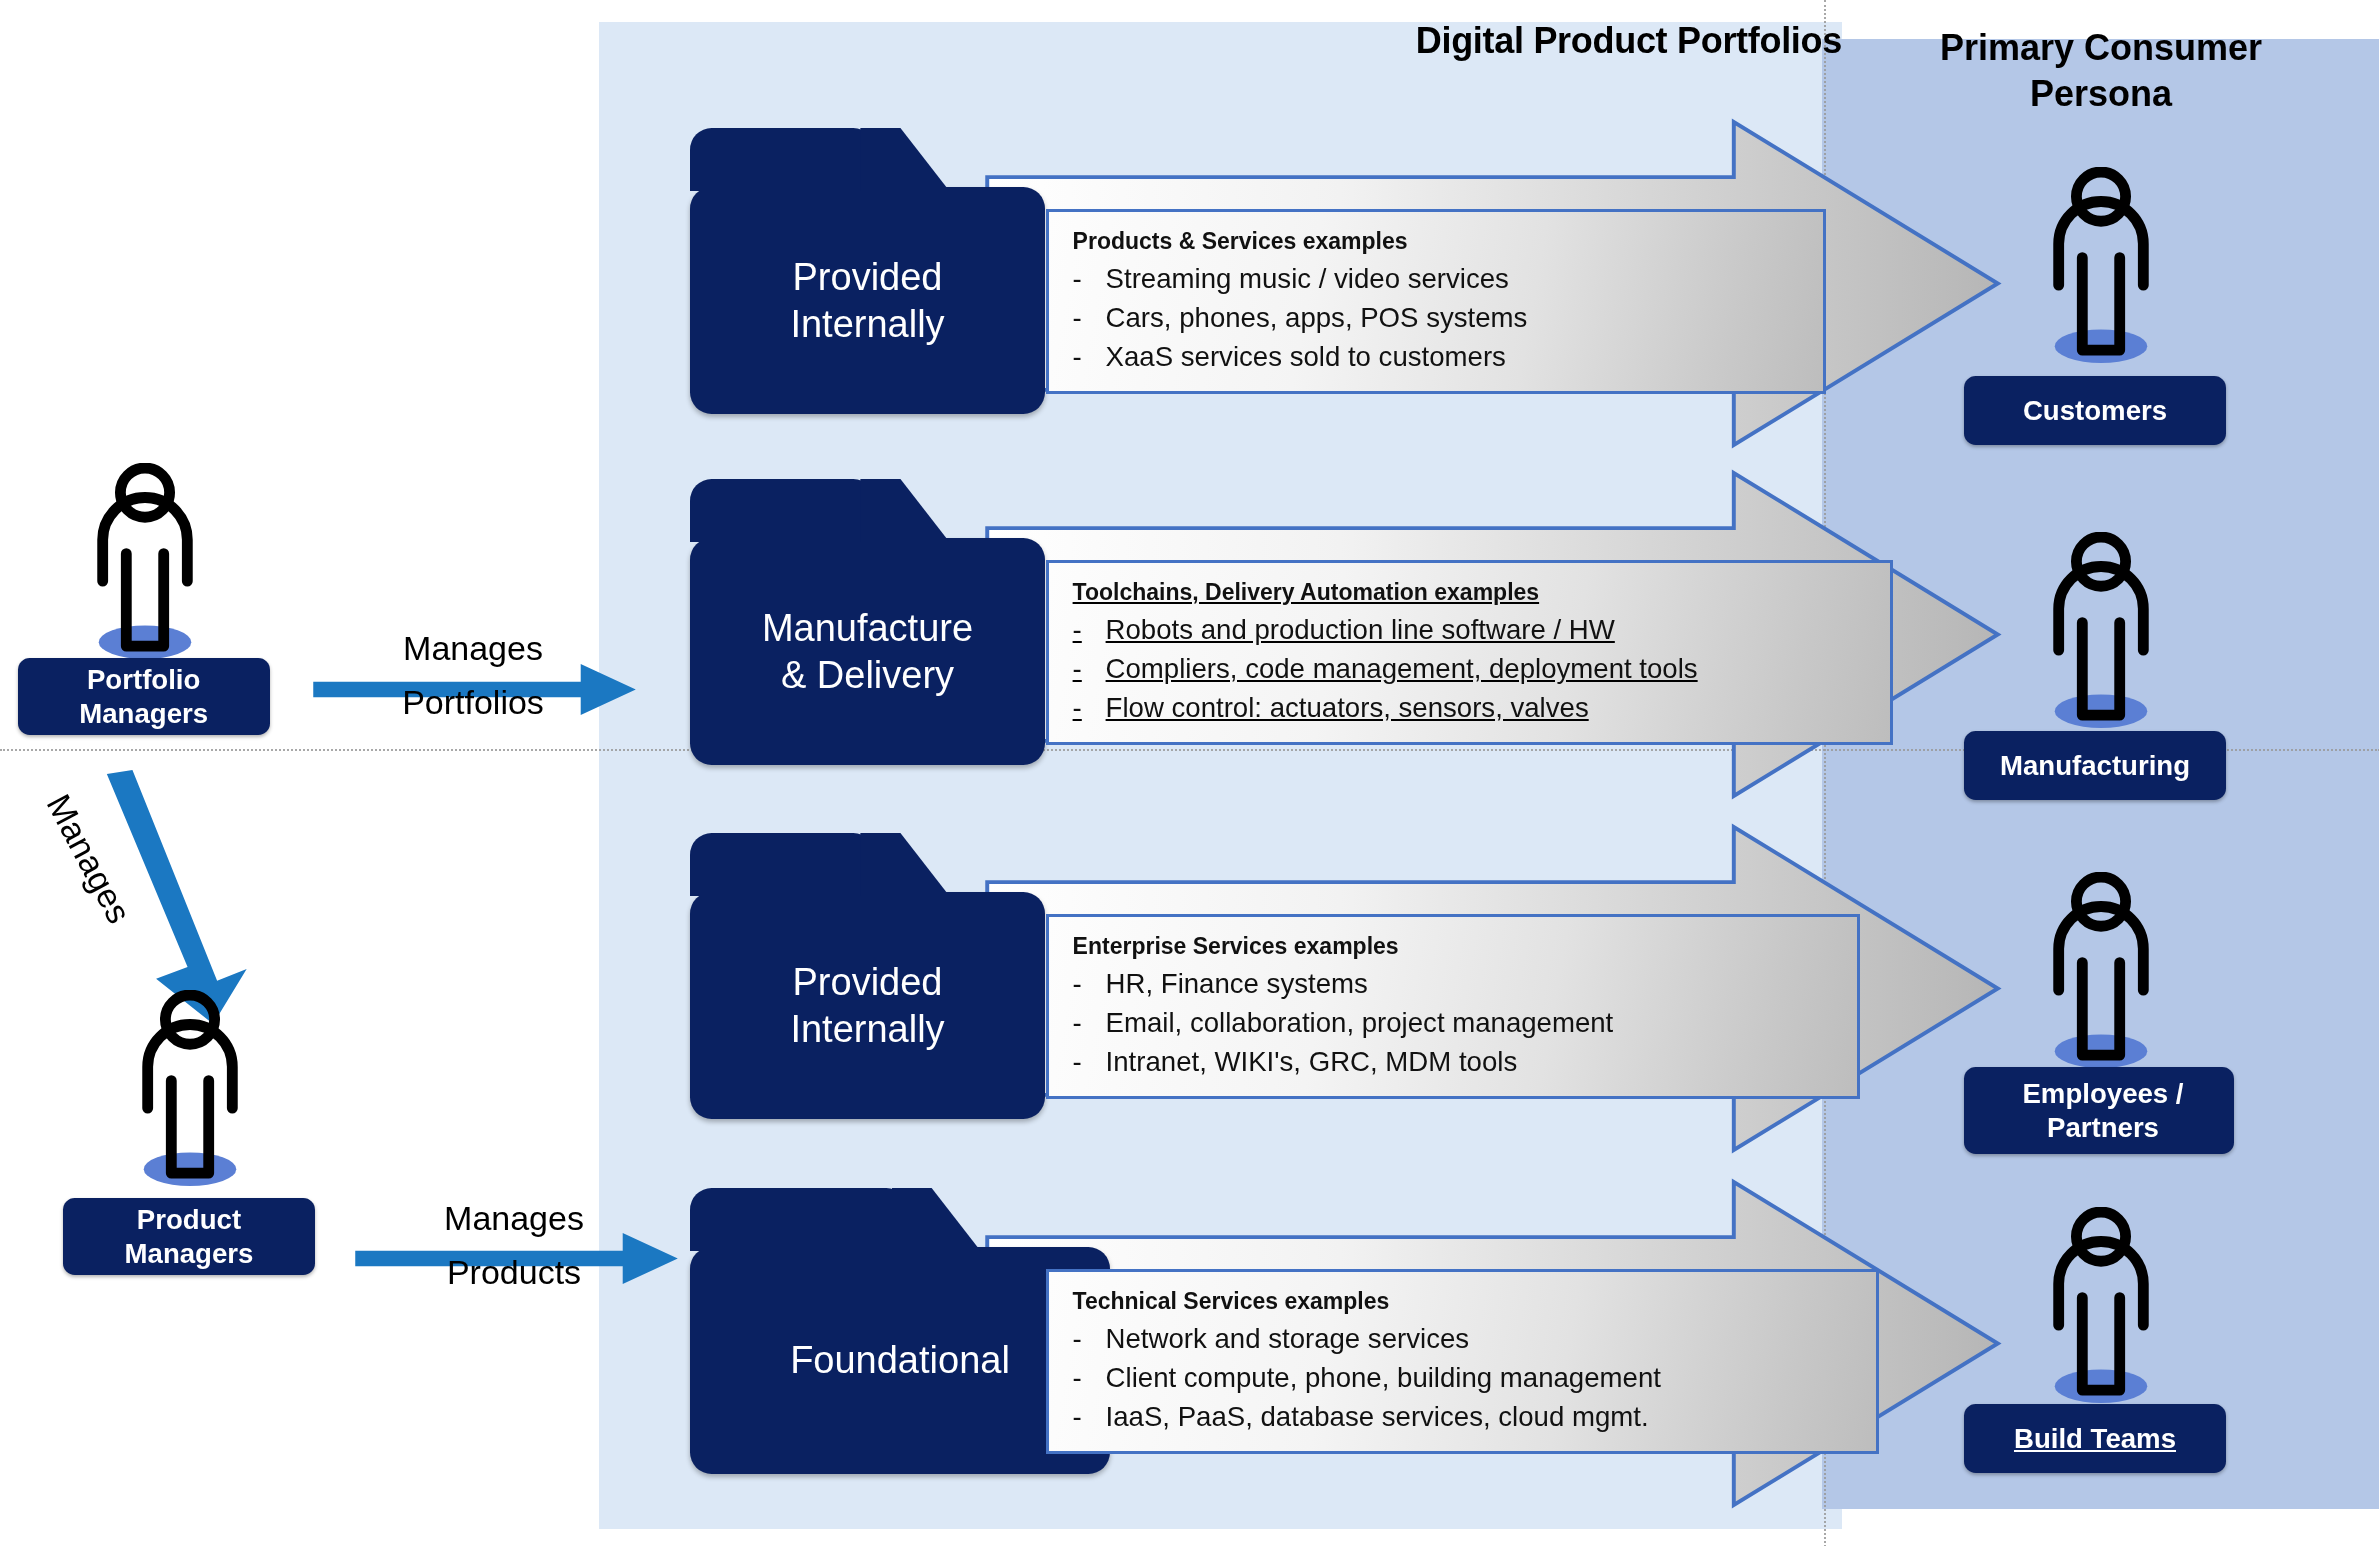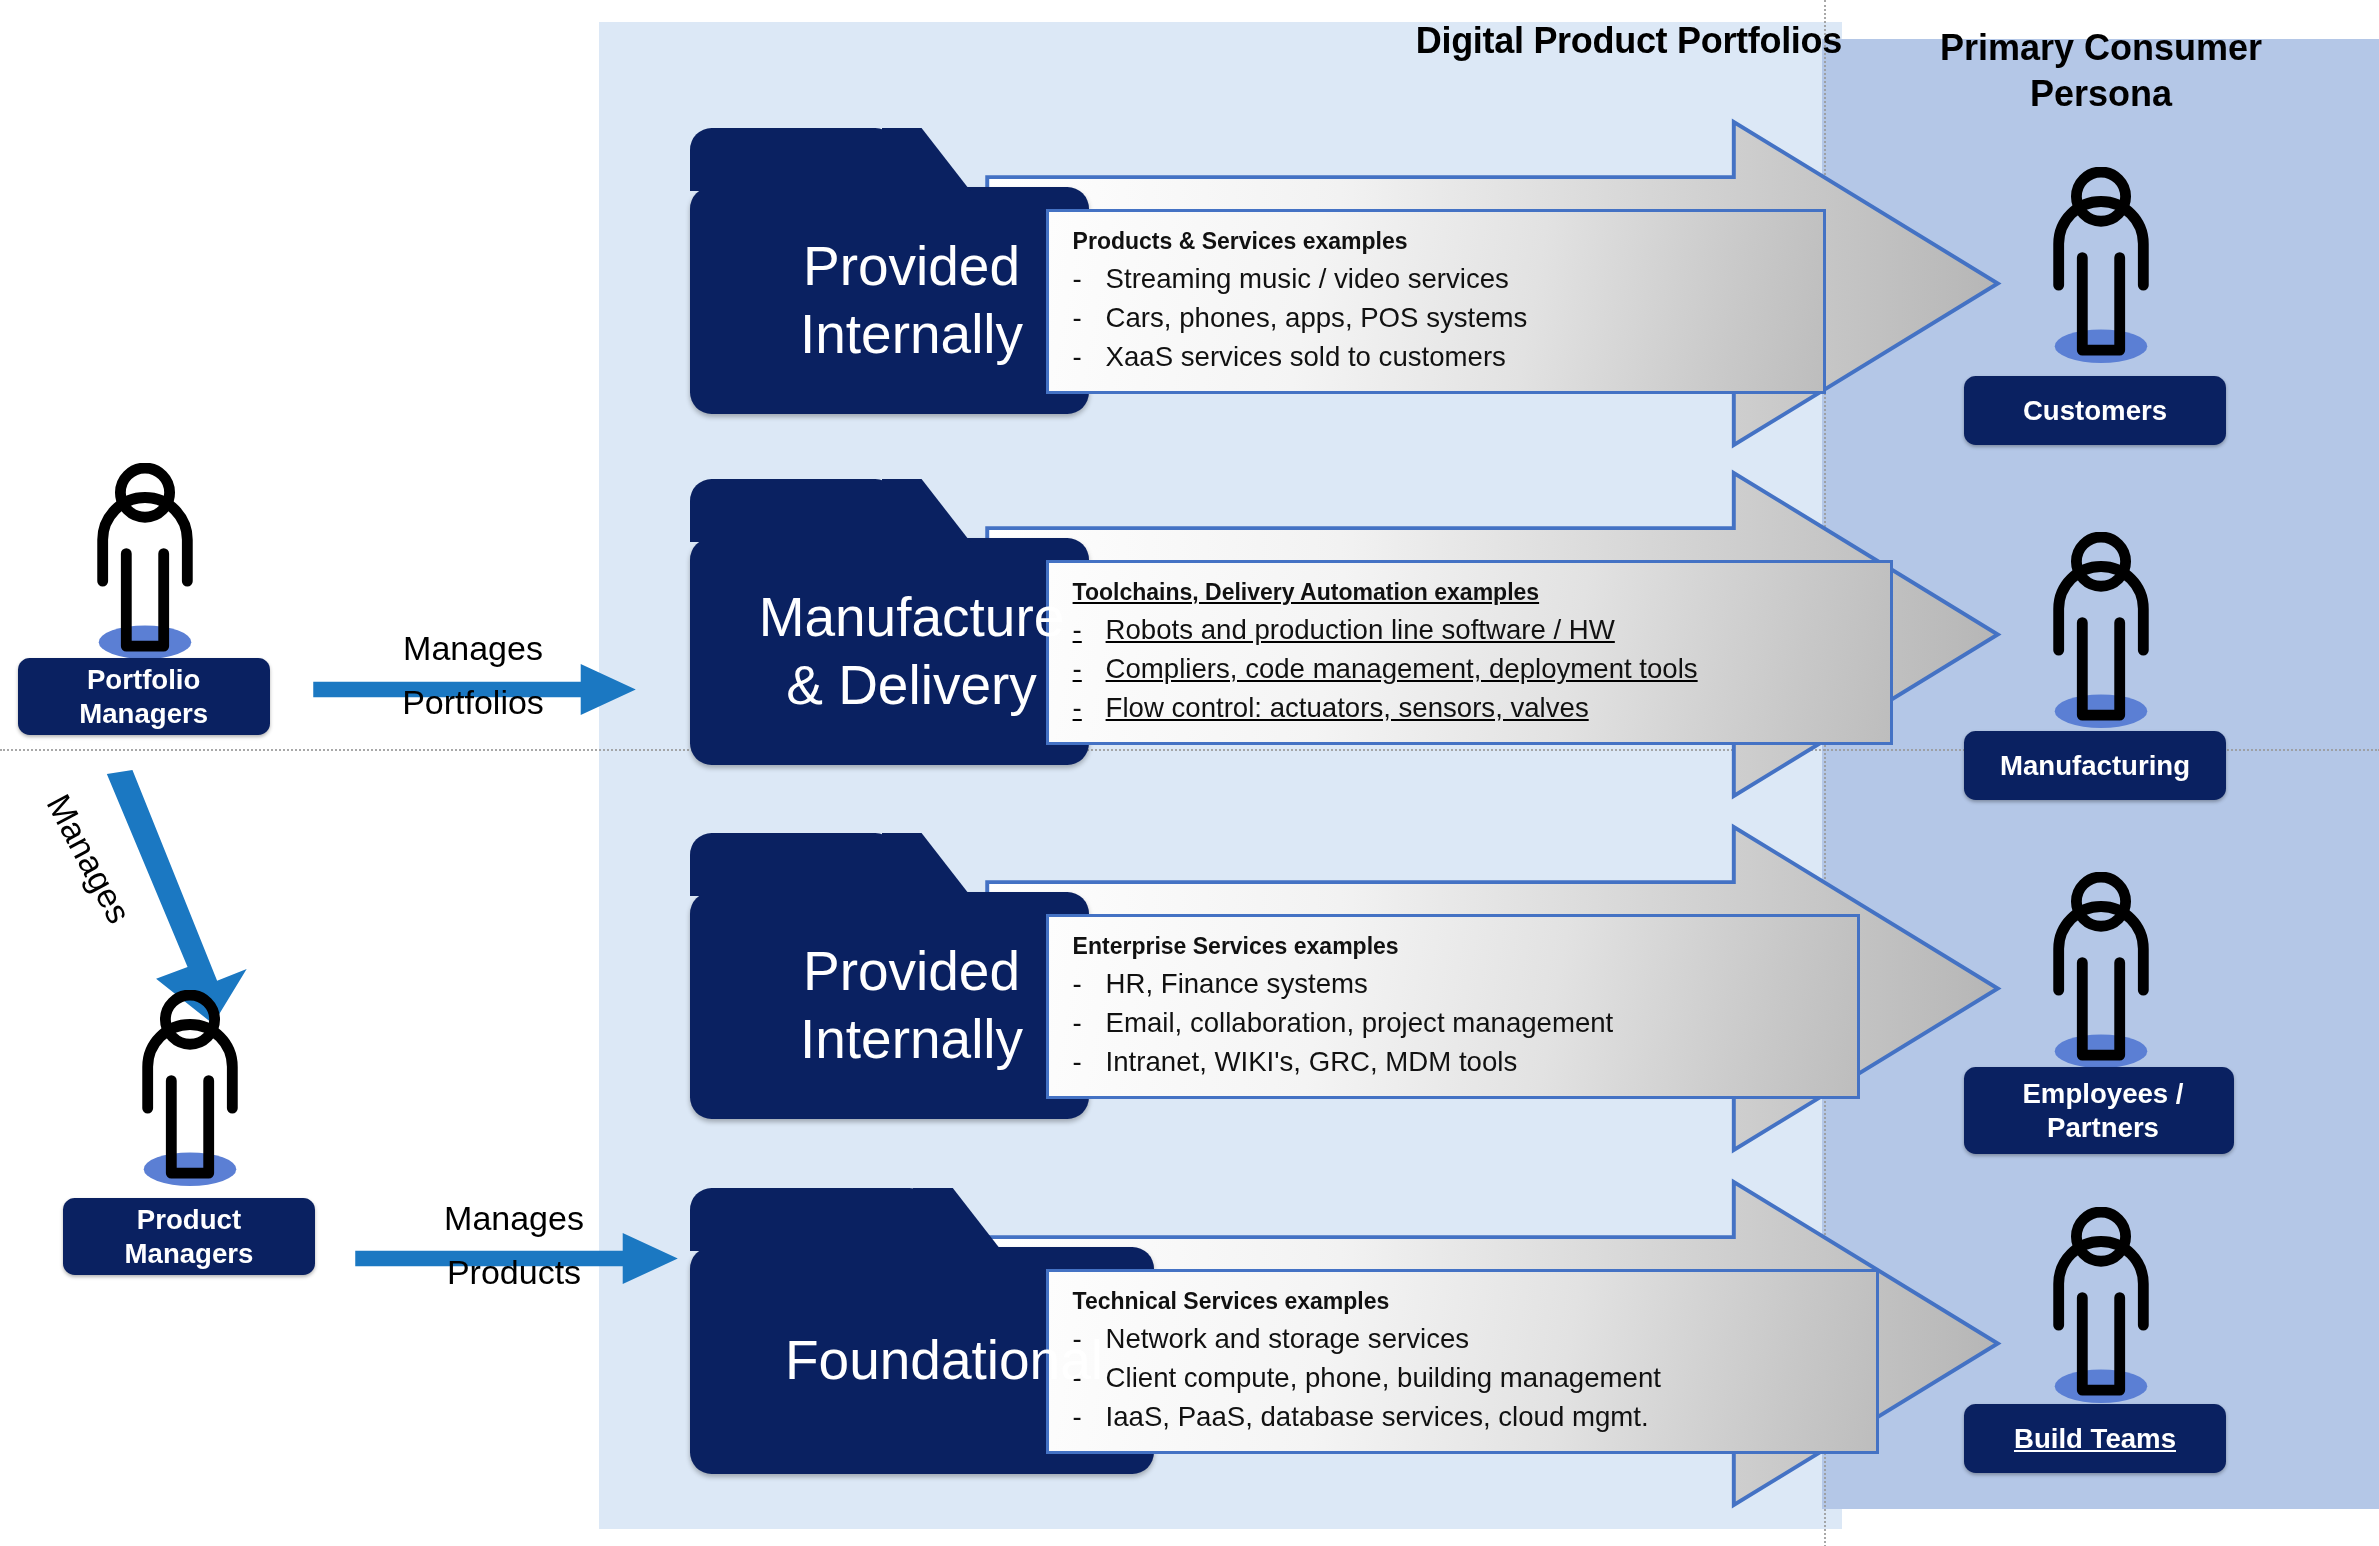--- a/index.html
+++ b/index.html
@@ -37,23 +37,22 @@
   .arrow-wrap svg{display:block;overflow:visible;}
 
   
   .folder{
     position:absolute;
     background:#0a2161;
     color:#fff;
     border-radius:21.7px;
     display:flex;align-items:center;justify-content:center;
     text-align:center;
-    font-size:55px;line-height:1.22;font-weight:400;
+    font-size:38px;line-height:1.22;font-weight:400;
     box-shadow:0 3px 4.9px rgba(0,0,0,.28);
-    padding-left:44px;
   }
   .folder .tabtop{
     position:absolute;left:0;top:-59px;width:52%;height:63px;
     background:#0a2161;border-radius:21.7px 21.7px 0 0;
   }
   .folder .tabslant{
     position:absolute;left:48%;top:-59px;width:89px;height:63px;
     background:#0a2161;
     clip-path:polygon(0 0,45% 0,100% 100%,0 100%);
   }

